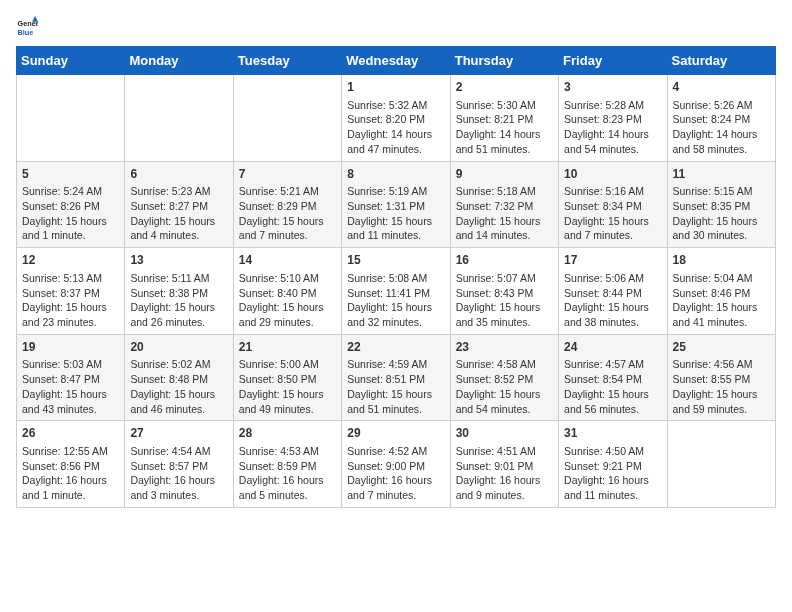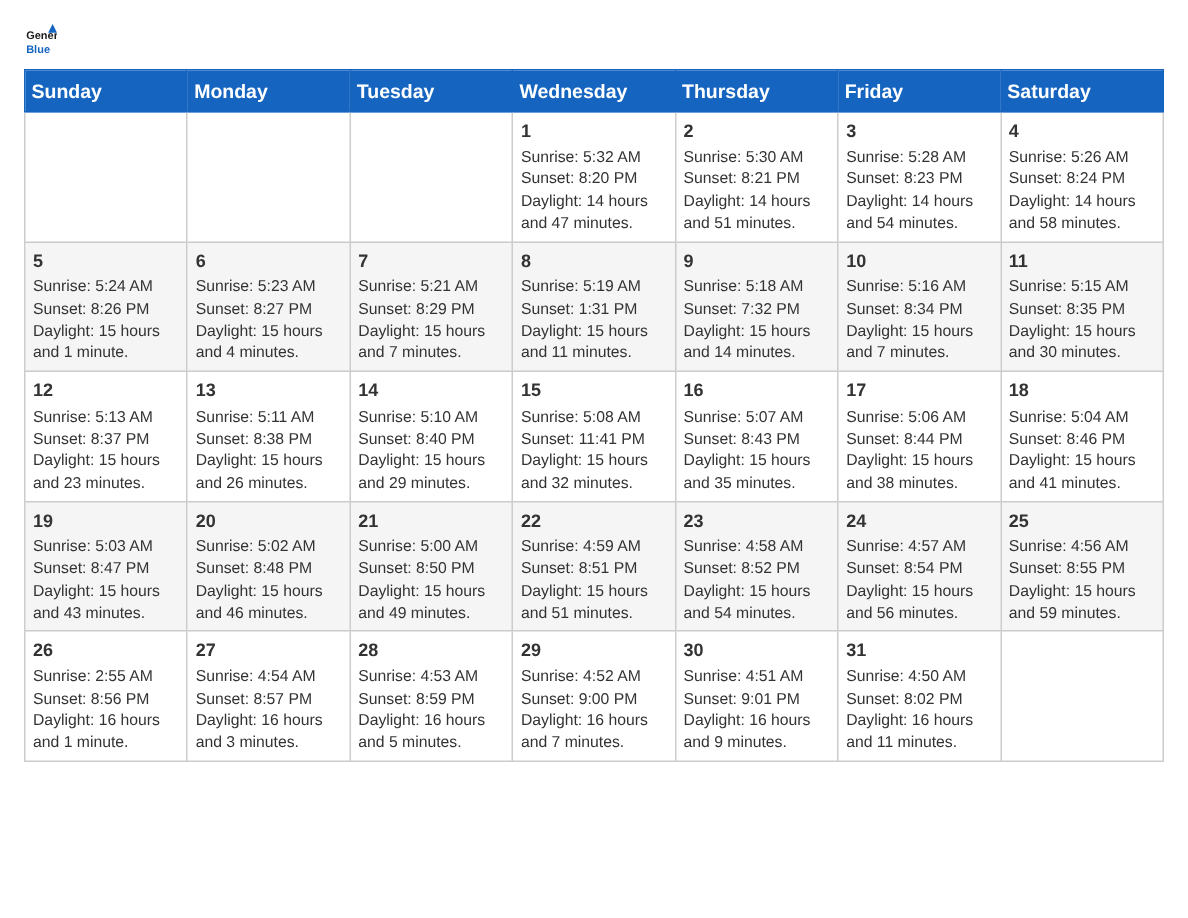--- a/index.html
+++ b/index.html
@@ -296,21 +296,21 @@
           <span class="day-num">25</span>
           <div class="cell-text">Sunrise: 4:56 AM</div>
           <div class="cell-text">Sunset: 8:55 PM</div>
           <div class="cell-text">Daylight: 15 hours</div>
           <div class="cell-text">and 59 minutes.</div>
         </td>
       </tr>
       <tr>
         <td>
           <span class="day-num">26</span>
-          <div class="cell-text">Sunrise: 2:55 AM</div>
+          <div class="cell-text">Sunrise: 12:55 AM</div>
           <div class="cell-text">Sunset: 8:56 PM</div>
           <div class="cell-text">Daylight: 16 hours</div>
           <div class="cell-text">and 1 minute.</div>
         </td>
         <td>
           <span class="day-num">27</span>
           <div class="cell-text">Sunrise: 4:54 AM</div>
           <div class="cell-text">Sunset: 8:57 PM</div>
           <div class="cell-text">Daylight: 16 hours</div>
           <div class="cell-text">and 3 minutes.</div>
@@ -332,20 +332,20 @@
         <td>
           <span class="day-num">30</span>
           <div class="cell-text">Sunrise: 4:51 AM</div>
           <div class="cell-text">Sunset: 9:01 PM</div>
           <div class="cell-text">Daylight: 16 hours</div>
           <div class="cell-text">and 9 minutes.</div>
         </td>
         <td>
           <span class="day-num">31</span>
           <div class="cell-text">Sunrise: 4:50 AM</div>
-          <div class="cell-text">Sunset: 8:02 PM</div>
+          <div class="cell-text">Sunset: 9:21 PM</div>
           <div class="cell-text">Daylight: 16 hours</div>
           <div class="cell-text">and 11 minutes.</div>
         </td>
         <td class="empty"></td>
       </tr>
     </tbody>
 </table>
 
 </body></html>

